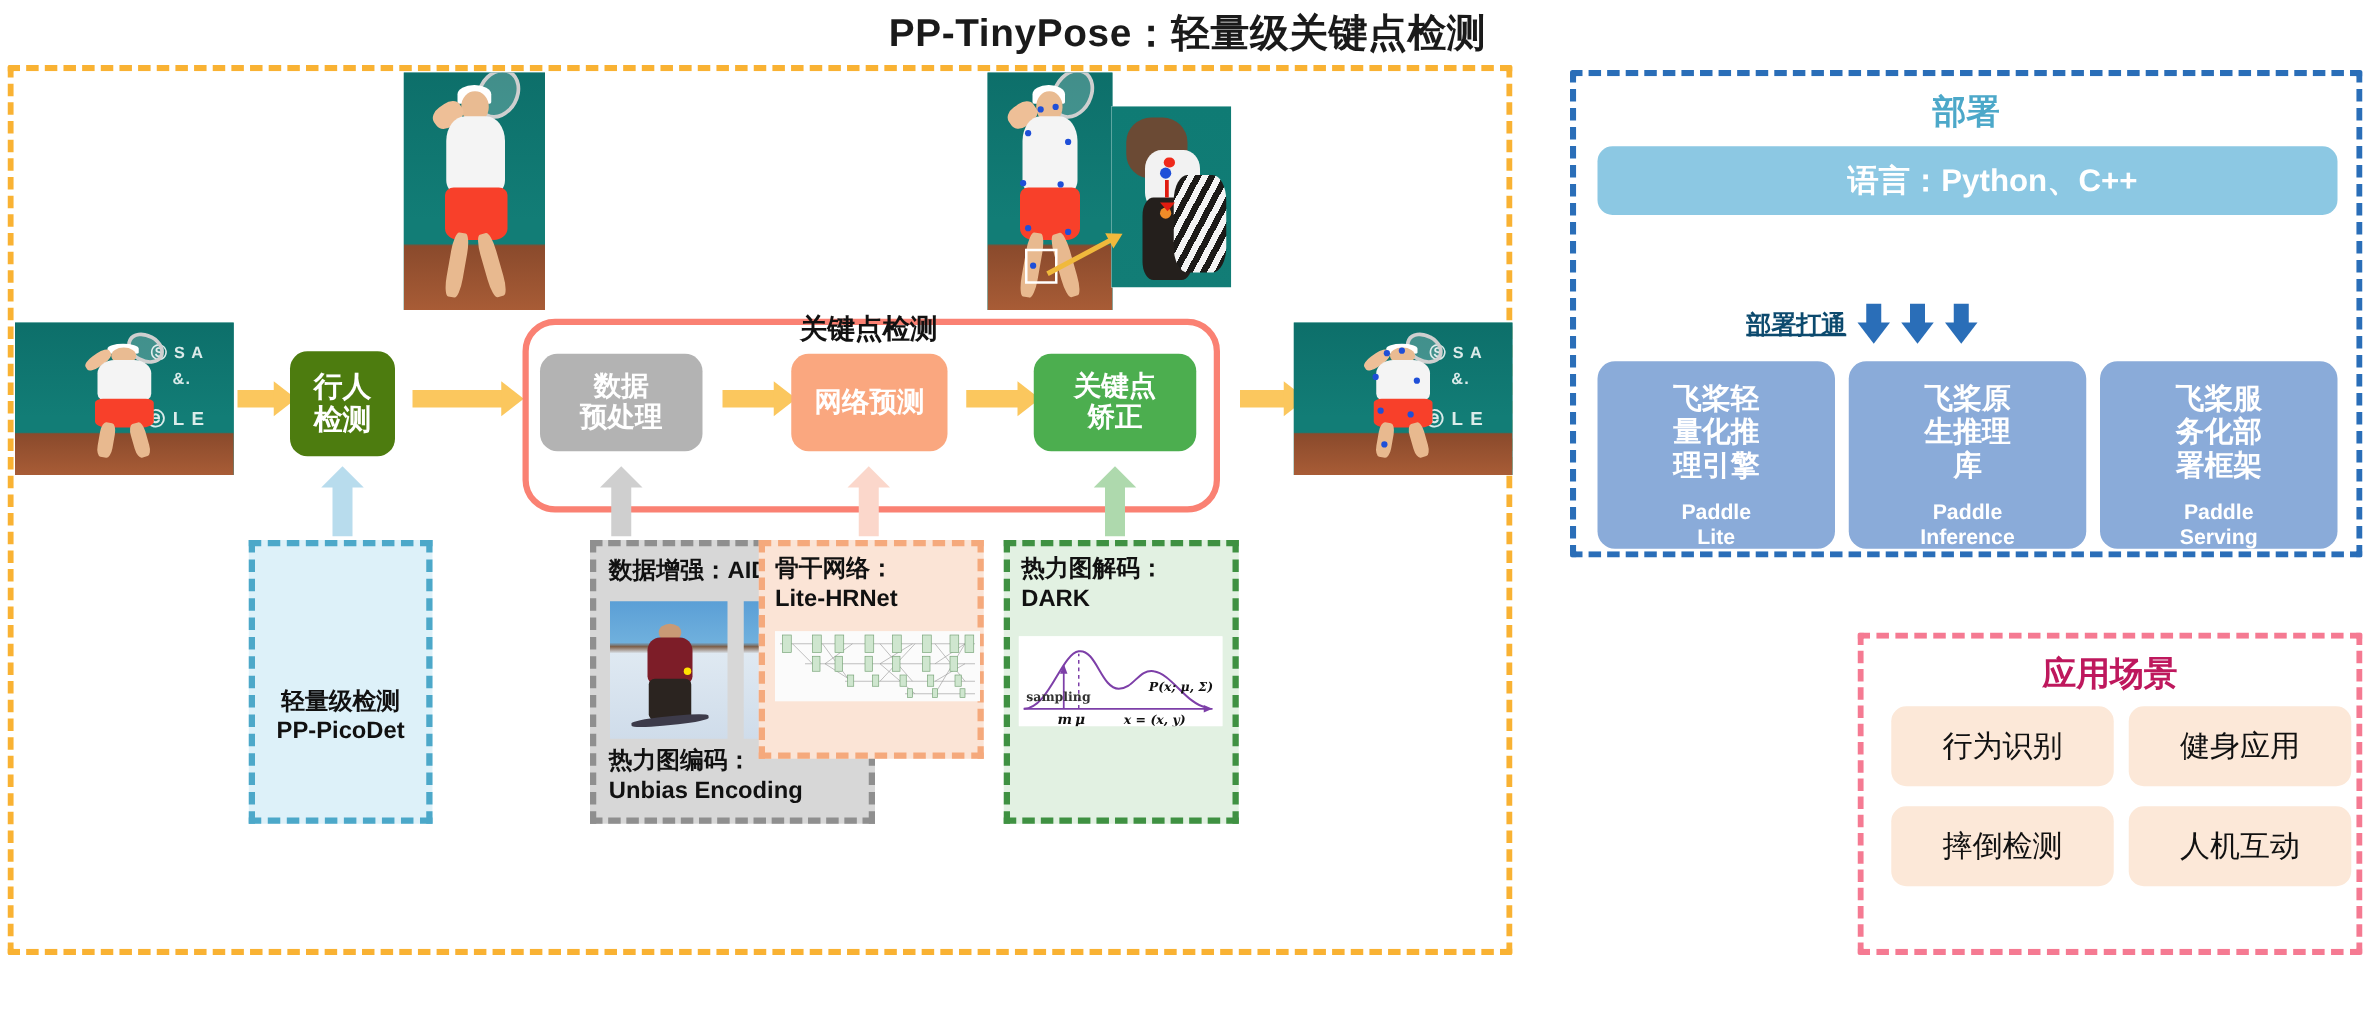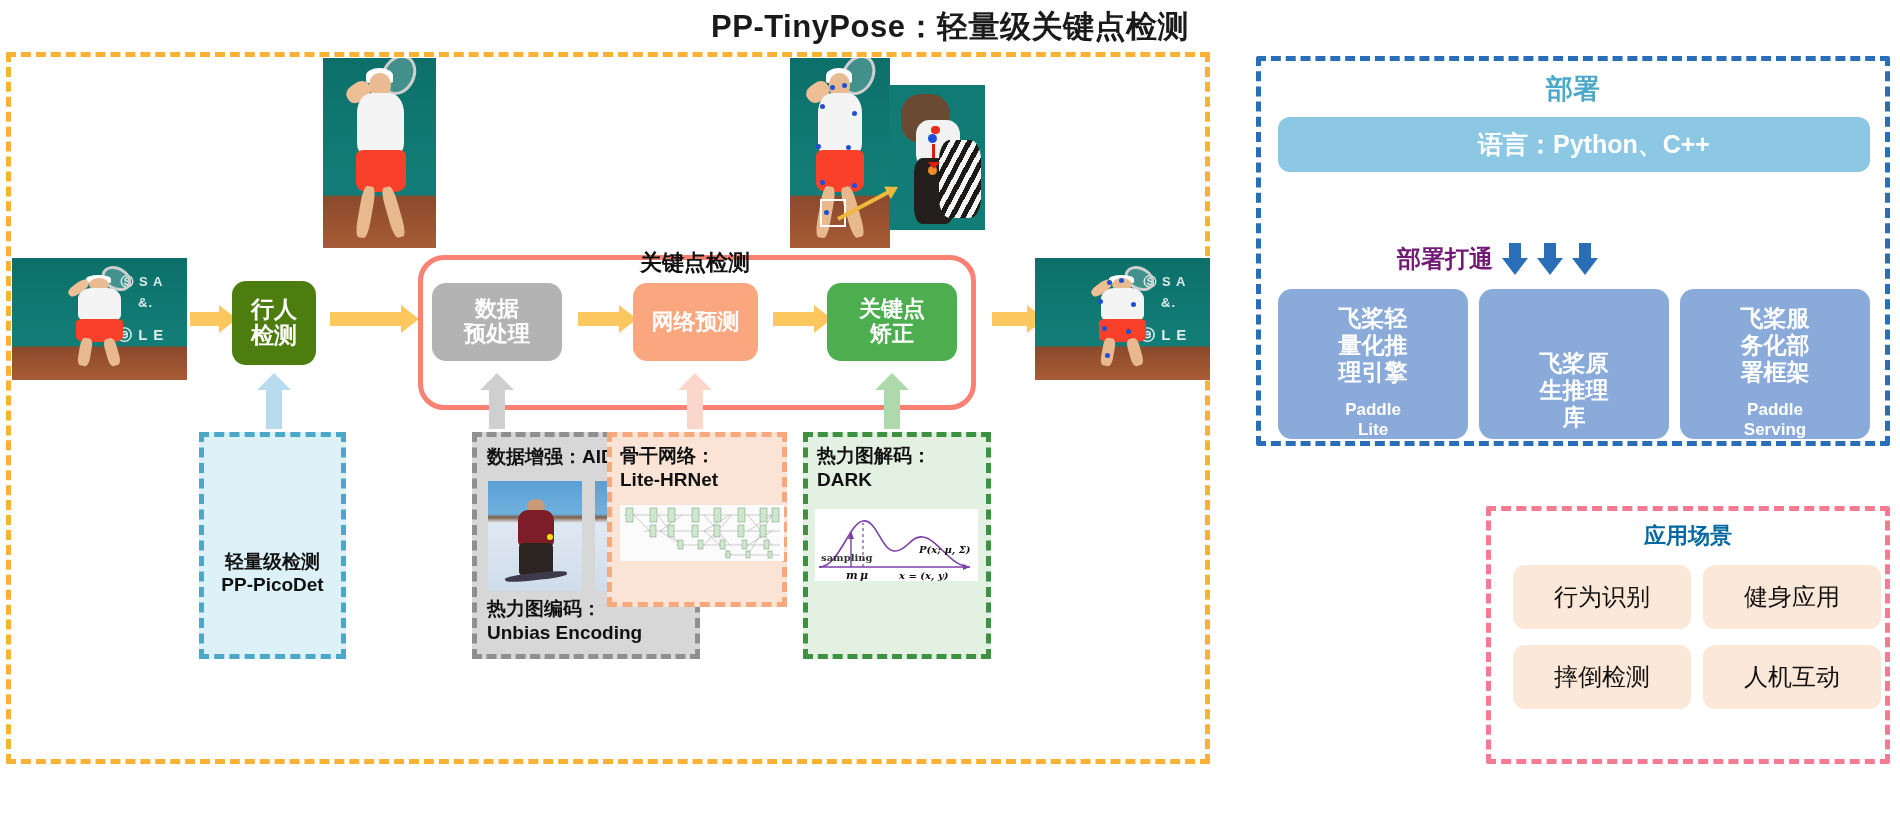--- a/index.html
+++ b/index.html
@@ -182,22 +182,22 @@
   }
   .dep-bar {
     position: absolute;
     background: #8cc8e3;
     border-radius: 12px;
     display: flex; align-items: center; justify-content: center;
     color: #ffffff; font-weight: bold; font-size: 25px;
   }
   .dep-through {
     position: absolute;
-    font-size: 24px; font-weight: bold; color: #701a75;
-    display: flex; align-items: center;
+    font-size: 20px; font-weight: bold; color: #0c4a6e;
+    display: flex; align-items: center; text-decoration: underline;
   }
   .dn-arrow { position: relative; width: 26px; height: 32px; margin-left: 9px; }
   .dn-arrow .s { position: absolute; left: 7px; top: 0; width: 12px; height: 17px; background: #2a6eb8; }
   .dn-arrow .h {
     position: absolute; left: 0; top: 15px;
     border-left: 13px solid transparent; border-right: 13px solid transparent;
     border-top: 17px solid #2a6eb8;
   }
   .dep-card {
     position: absolute;
@@ -211,21 +211,21 @@
   .dep-card .en { font-size: 17px; font-weight: bold; line-height: 1.15; margin-top: 14px; }
 
   
   .pink-down { position: absolute; width: 46px; height: 62px; }
   
   .pink-right { position: absolute; width: 62px; height: 46px; }
 
   
   .scene-title {
     position: absolute; width: 100%; text-align: center;
-    font-size: 22px; font-weight: bold; color: #0369a1;
+    font-size: 27px; font-weight: bold; color: #be185d;
   }
   .chip {
     position: absolute;
     background: #fce8d8;
     border-radius: 12px;
     display: flex; align-items: center; justify-content: center;
     font-size: 24px; font-weight: normal; color: #111;
   }
 
   .kp-label {
@@ -514,21 +514,21 @@
   </div>
 
   <div class="dep-card" style="left:17px; top:228px; width:190px; height:150px;">
     <div class="cn" style="white-space:pre-line;">飞桨轻
 量化推
 理引擎</div>
     <div class="en" style="white-space:pre-line;">Paddle
 Lite</div>
   </div>
   <div class="dep-card" style="left:218px; top:228px; width:190px; height:150px;">
-    <div class="cn" style="white-space:pre-line;margin-top:45px;">飞桨原
+    <div class="cn" style="white-space:pre-line;">飞桨原
 生推理
 库</div>
     <div class="en" style="white-space:pre-line;">Paddle
 Inference</div>
   </div>
   <div class="dep-card" style="left:419px; top:228px; width:190px; height:150px;">
     <div class="cn" style="white-space:pre-line;">飞桨服
 务化部
 署框架</div>
     <div class="en" style="white-space:pre-line;">Paddle

